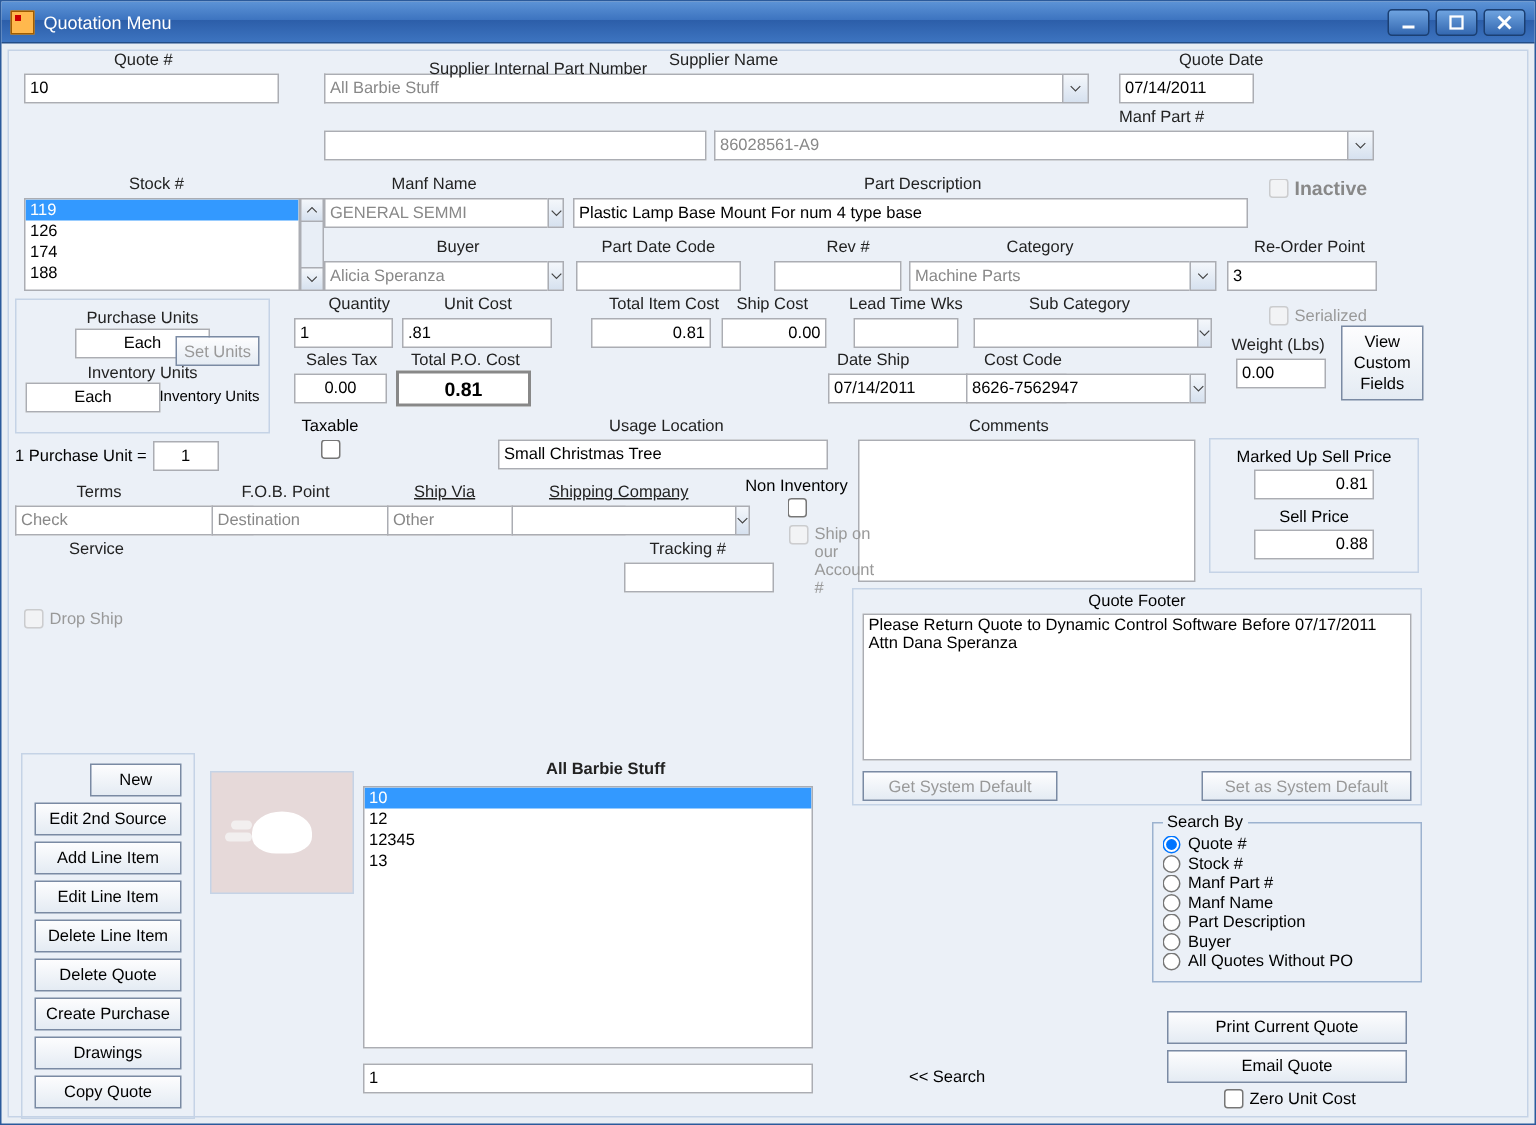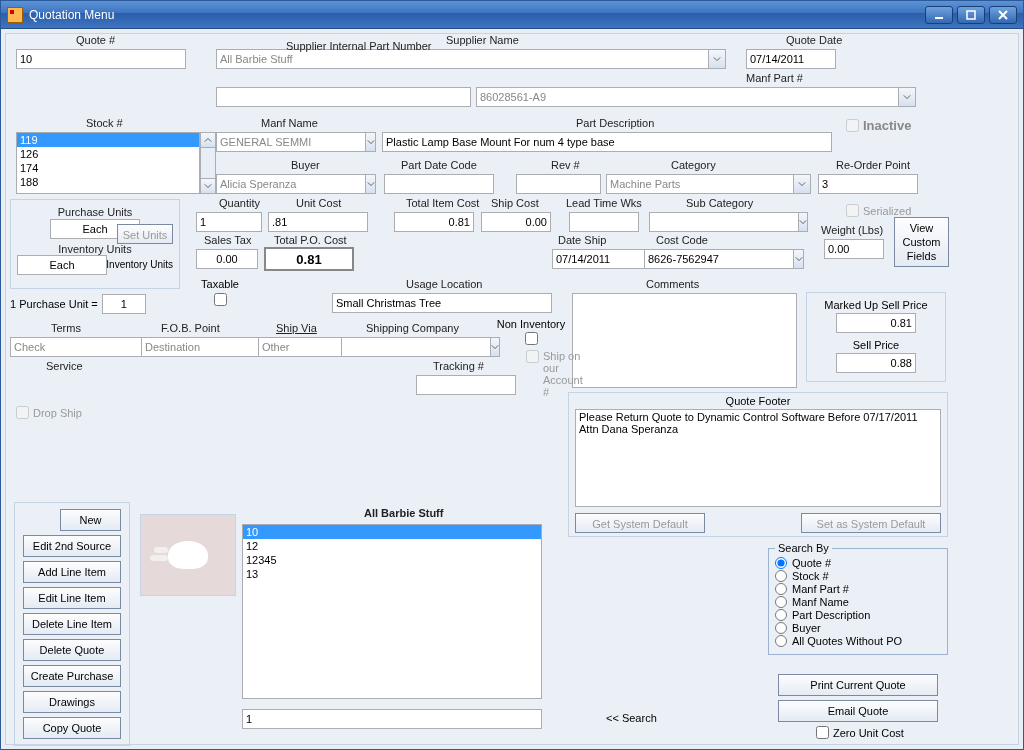--- a/index.html
+++ b/index.html
@@ -276,21 +276,21 @@
     </div>
     <div class="abs lbl" style="left:270px;top:288px;text-decoration:underline;">Ship Via</div>
     <div class="abs dd" style="left:252px;top:303px;width:76px;">
       <input class="txt" style="color: rgb(136, 136, 136);" value="Other">
       <div class="ddbtn">
           <svg viewBox="0 0 10 6">
             <path d="M1 1 L5 5 L9 1" fill="none" stroke="#444"></path>
           </svg>
         </div>
     </div>
-    <div class="abs lbl" style="left:360px;top:288px;">Shipping Company</div>
+    <div class="abs lbl" style="left:360px;top:288px;text-decoration:underline;">Shipping Company</div>
     <div class="abs dd" style="left:335px;top:303px;width:148px;">
       <input class="txt" value="" style="">
       <div class="ddbtn">
           <svg viewBox="0 0 10 6">
             <path d="M1 1 L5 5 L9 1" fill="none" stroke="#444"></path>
           </svg>
         </div>
     </div>
     <div class="abs" style="left:490px;top:284px;width:70px;text-align:center;">
       <div>Non Inventory</div>

